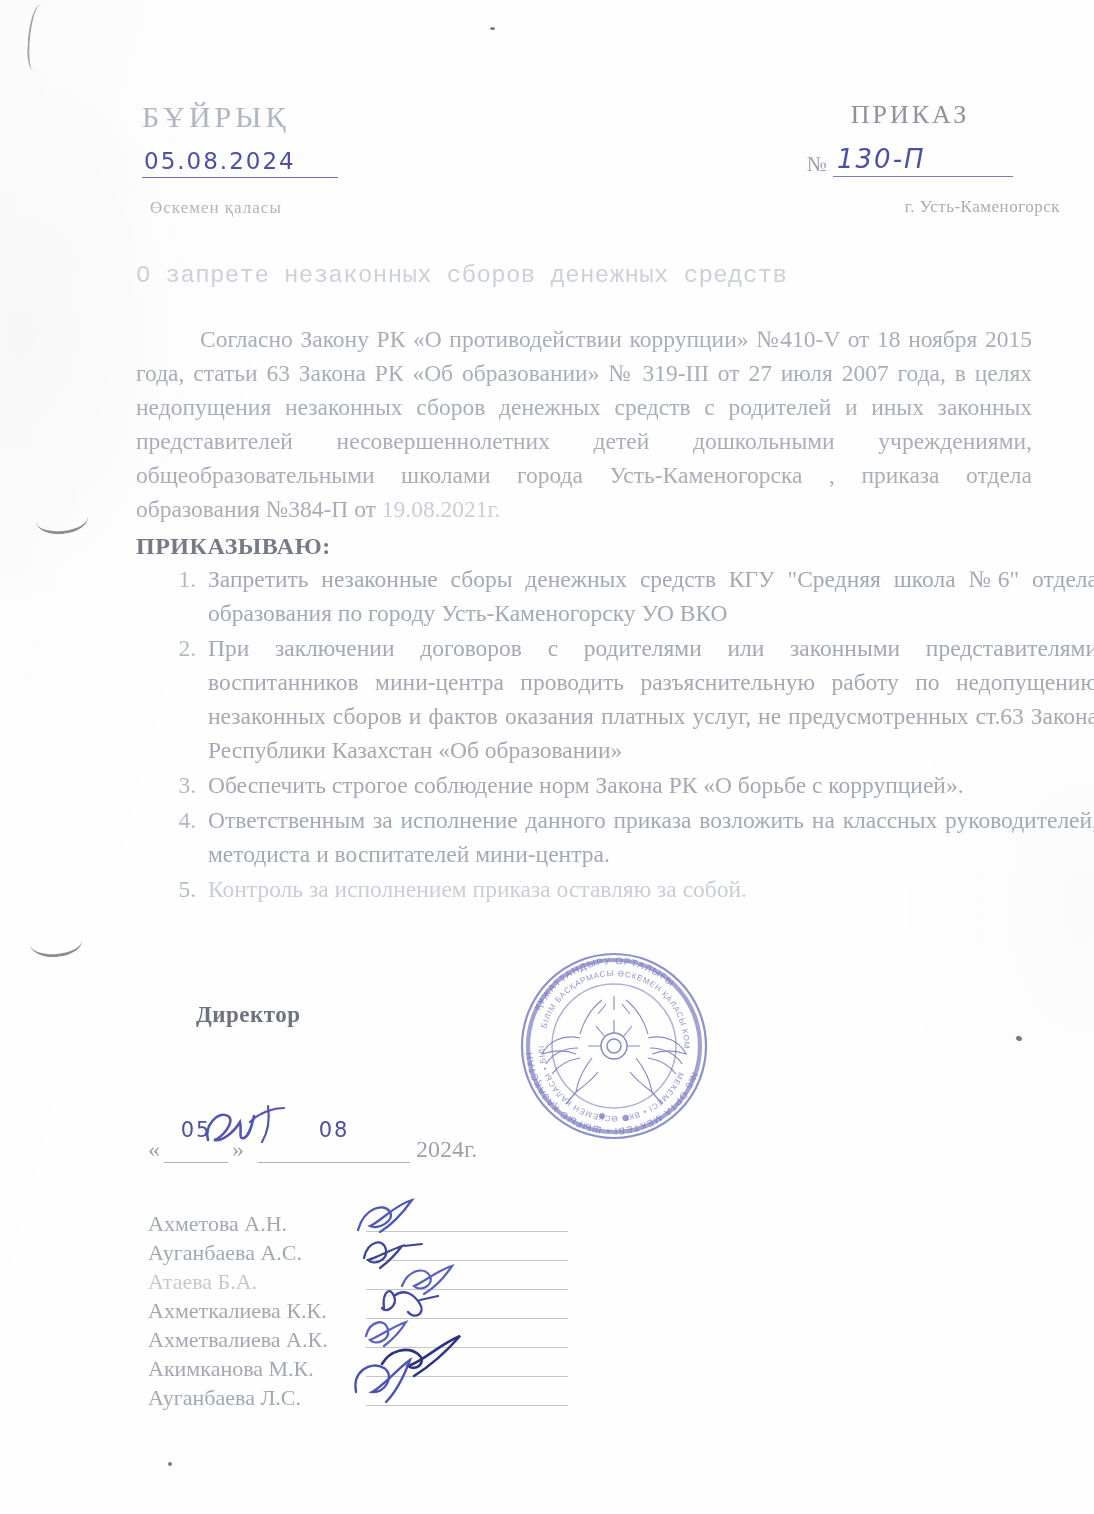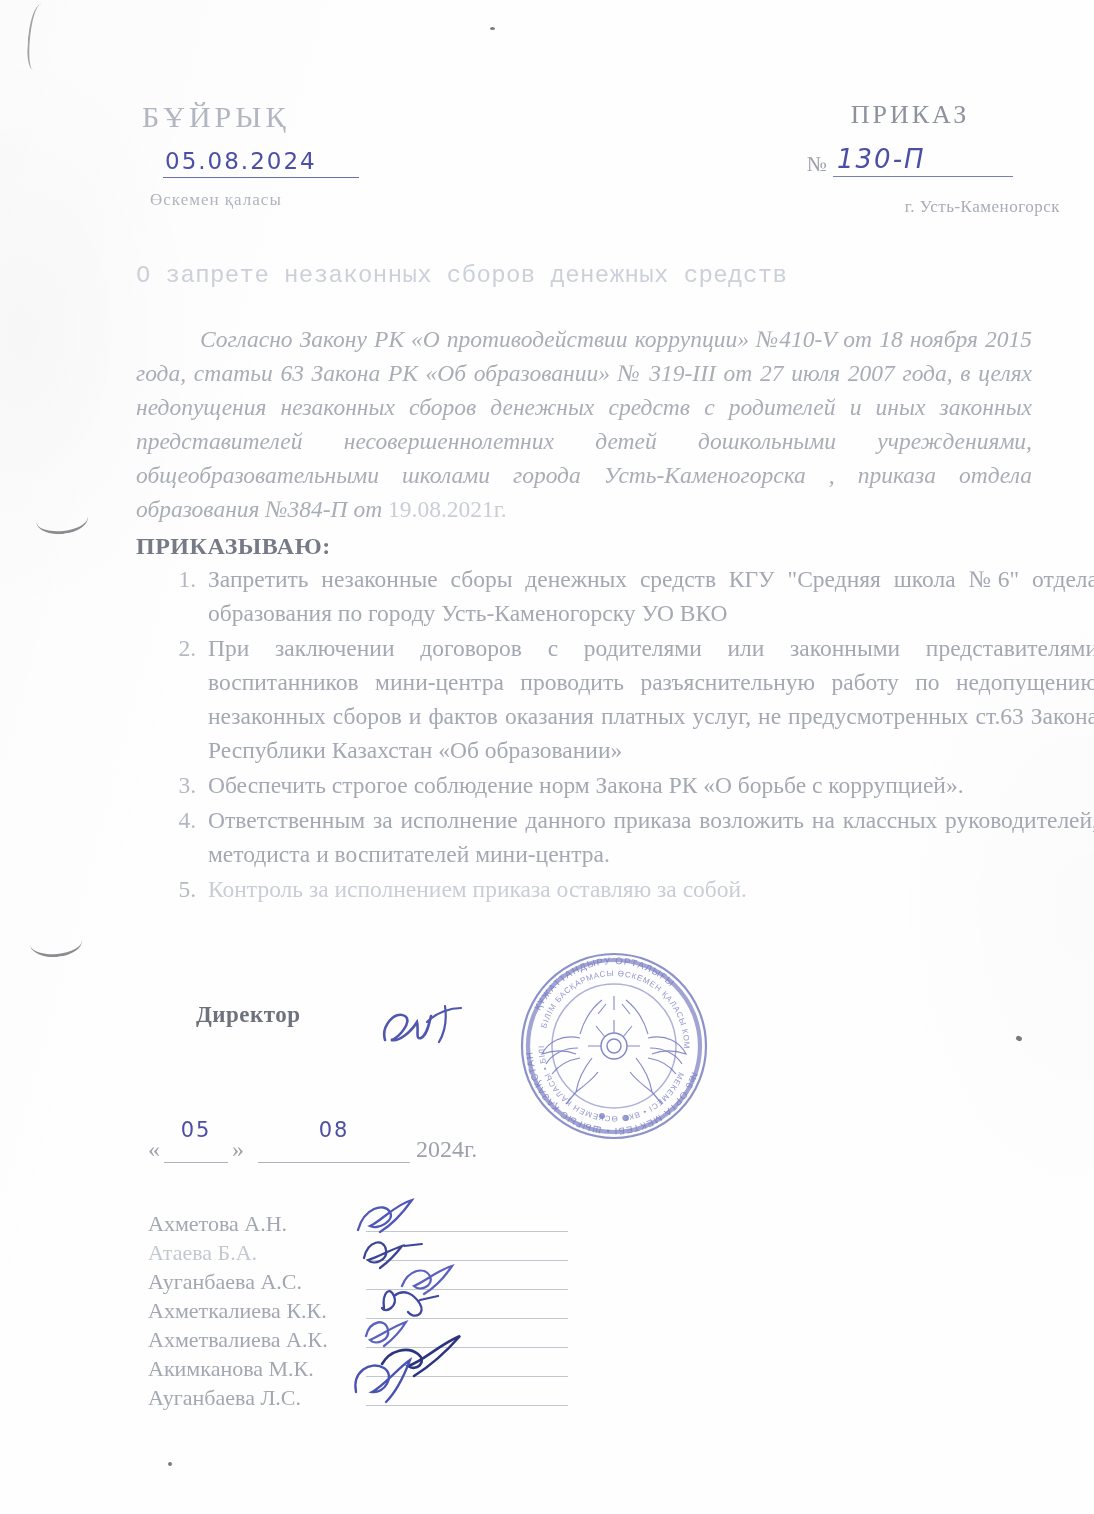--- a/index.html
+++ b/index.html
@@ -74,26 +74,25 @@
     color: #4b4fa6;
     letter-spacing: 2px;
   }
   .date-hw {
     display: inline-block;
     font-size: 23px;
     margin-top: 14px;
     border-bottom: 1.6px solid #6b6fb0;
     padding: 0 8px 3px 2px;
     min-width: 186px;
-    margin-left: 21px;
   }
   .city-kw {
     font-size: 17px;
     color: #b0b4be;
-    margin-top: 12px;
+    margin-top: 20px;
     padding-left: 8px;
     letter-spacing: 1px;
   }
   .num-row {
     margin-top: 14px;
     display: flex;
     align-items: flex-end;
     justify-content: center;
     gap: 6px;
   }
@@ -128,21 +127,21 @@
   .body-block {
     position: absolute;
     left: 136px; top: 322px;
     width: 896px;
     font-size: 23.5px;
     line-height: 34px;
     text-align: justify;
     text-justify: inter-word;
     color: #a9adb6;
   }
-  .body-block .lead { padding-left: 64px; font-style: italic; }
+  .body-block .lead { padding-left: 64px; }
   .fade-strong { color: #c9cdd5; }
 
   
   .order-head {
     position: absolute;
     left: 136px; top: 533px;
     font-size: 24px;
     font-weight: bold;
     color: #767a85;
     letter-spacing: 0.5px;
@@ -163,21 +162,23 @@
     margin-bottom: 1px;
     padding-left: 6px;
   }
   .order-list li::marker { color: #b4b8c2; }
 
   
   .sig-row {
     position: absolute;
     left: 196px; top: 1002px;
     display: flex;
+    align-items: center;
     gap: 74px;
+    flex-direction: column;
   }
   .sig-title {
     font-size: 23px;
     font-weight: bold;
     color: #6e727d;
     letter-spacing: 0.5px;
   }
   .sig-mark { width: 100px; height: 56px; }
 
   
@@ -362,25 +363,25 @@
       <span class="ack-year">2024г.</span>
     </div>
   </div>
 
   <div class="ack-list">
     <div class="ack-item">
       <span class="ack-name">Ахметова А.Н.</span>
       <span class="ack-line"></span>
     </div>
     <div class="ack-item">
+      <span class="ack-name">Ауганбаева А.С.</span>
+      <span class="ack-line"></span>
+    </div>
+    <div class="ack-item">
       <span class="ack-name faint">Атаева Б.А.</span>
-      <span class="ack-line"></span>
-    </div>
-    <div class="ack-item">
-      <span class="ack-name">Ауганбаева А.С.</span>
       <span class="ack-line"></span>
     </div>
     <div class="ack-item">
       <span class="ack-name">Ахметкалиева К.К.</span>
       <span class="ack-line"></span>
     </div>
     <div class="ack-item">
       <span class="ack-name">Ахметвалиева А.К.</span>
       <span class="ack-line"></span>
     </div>

